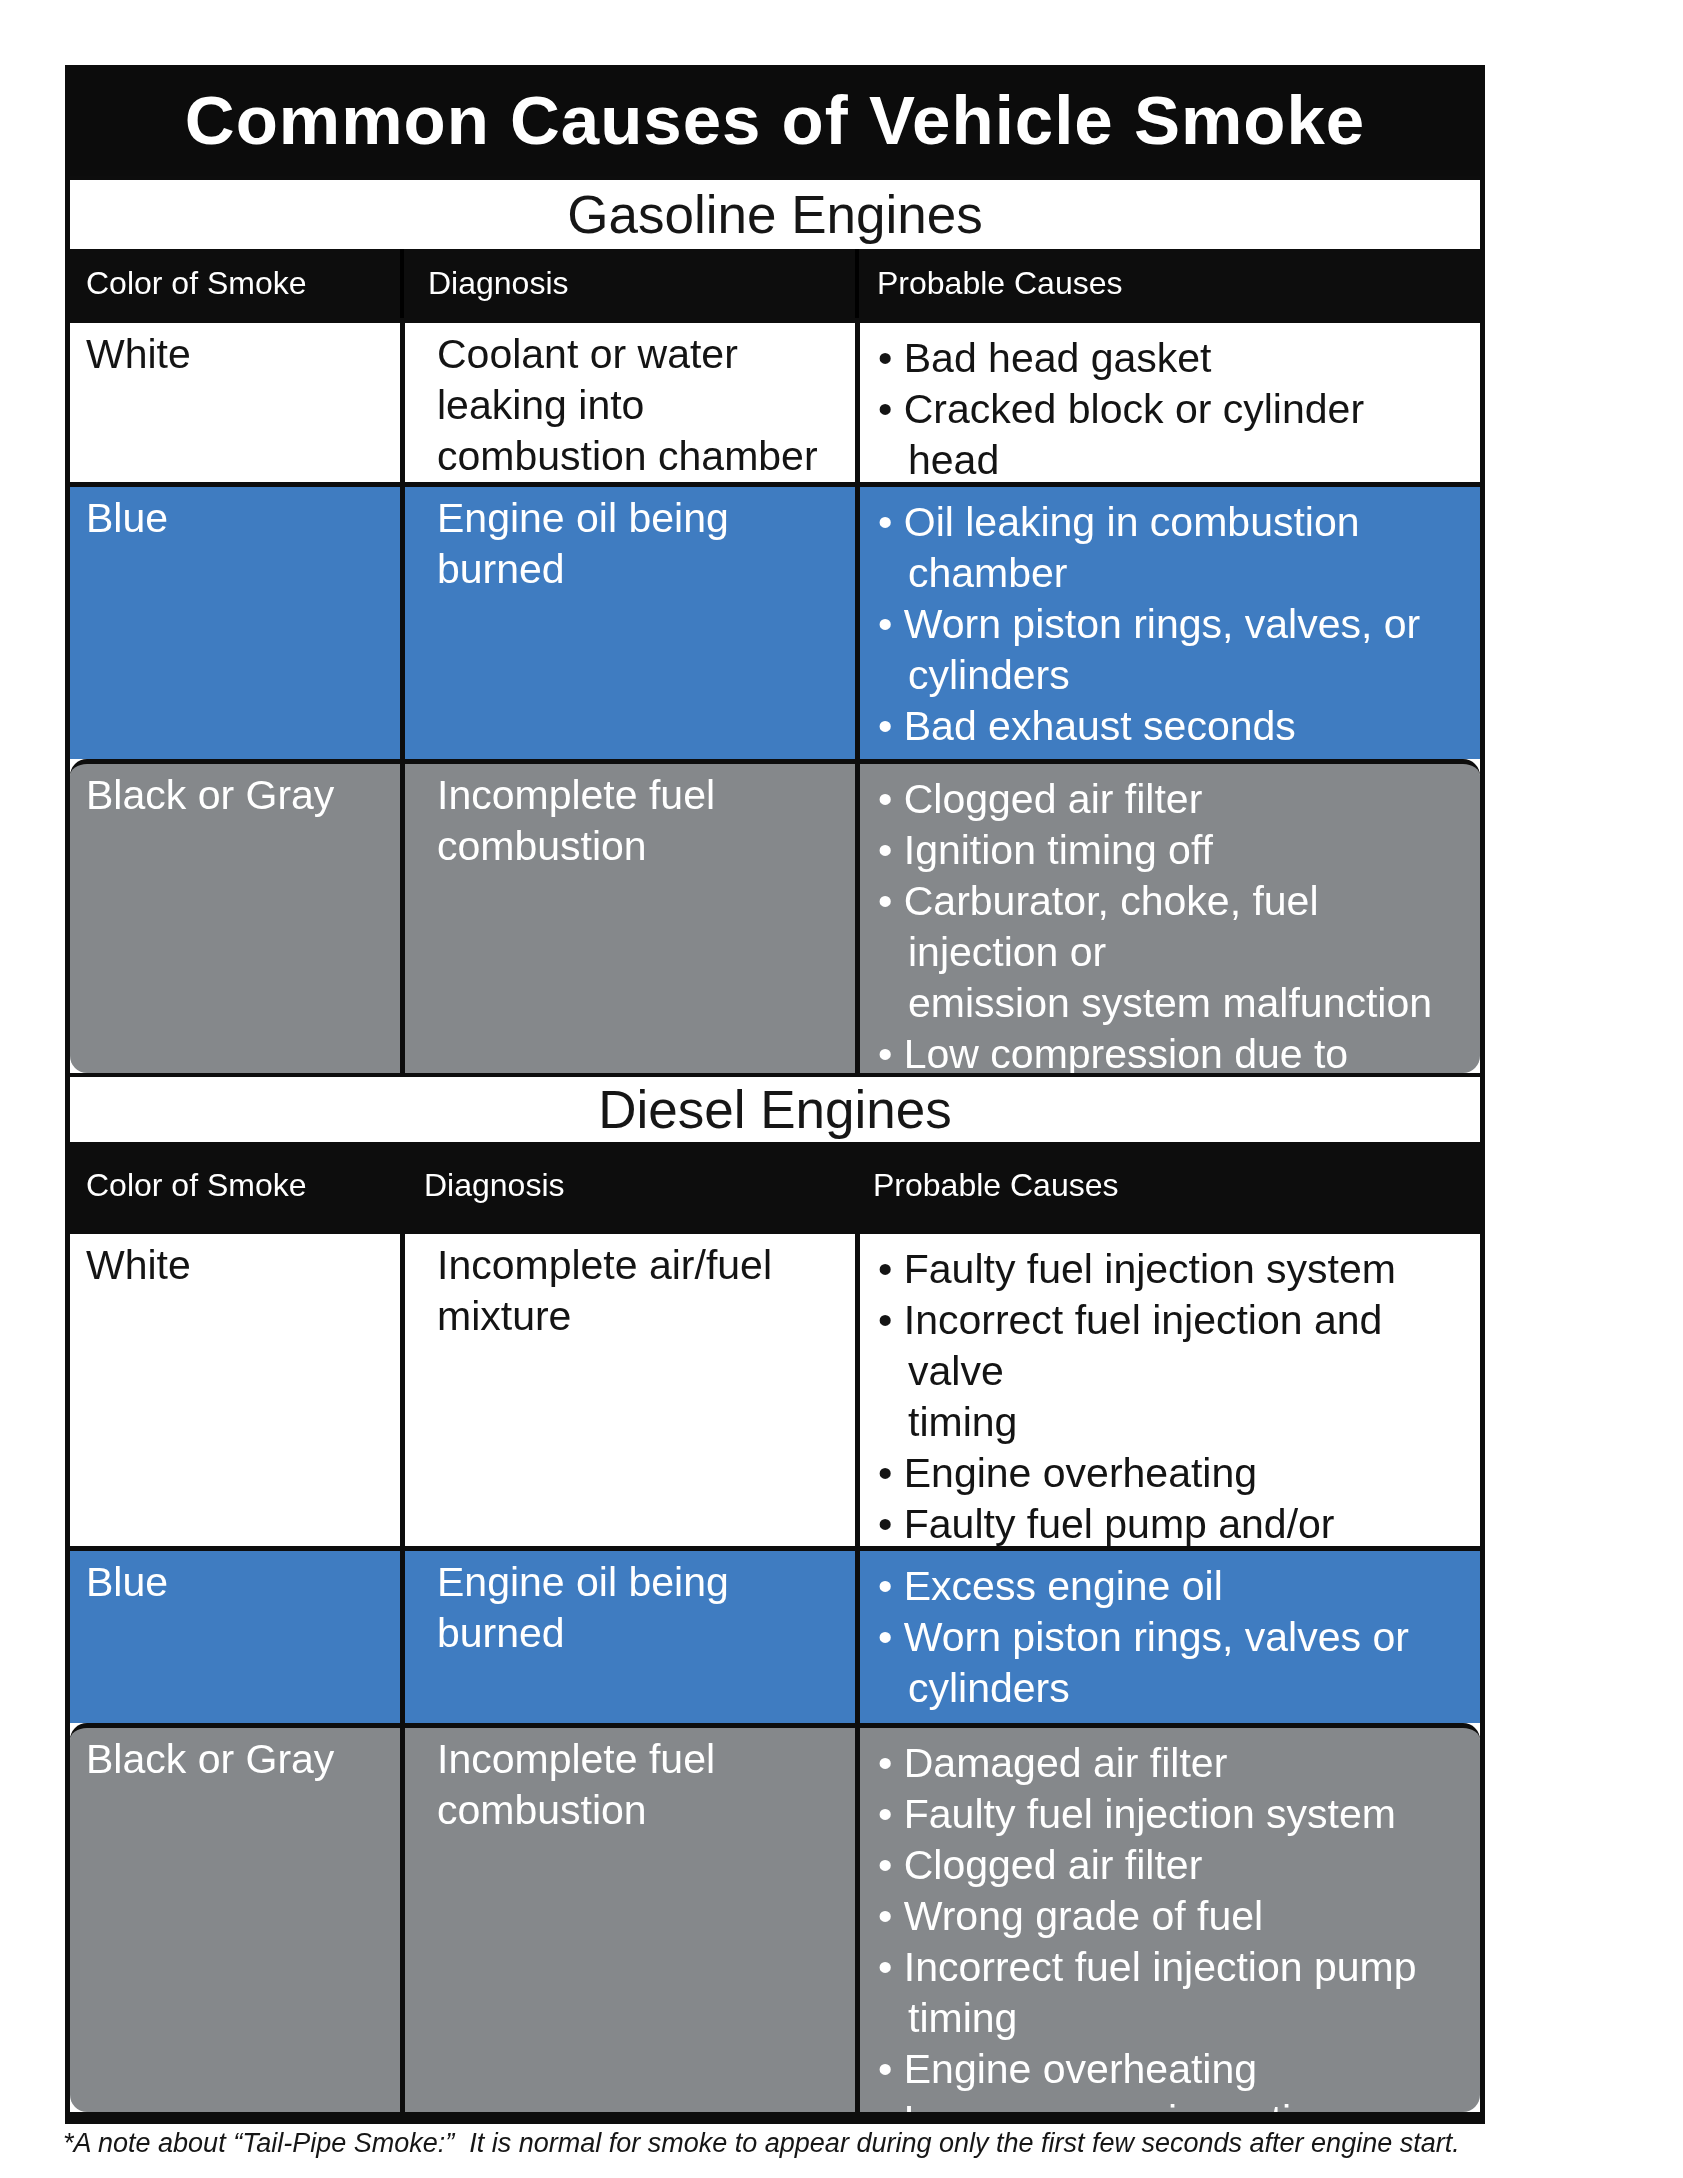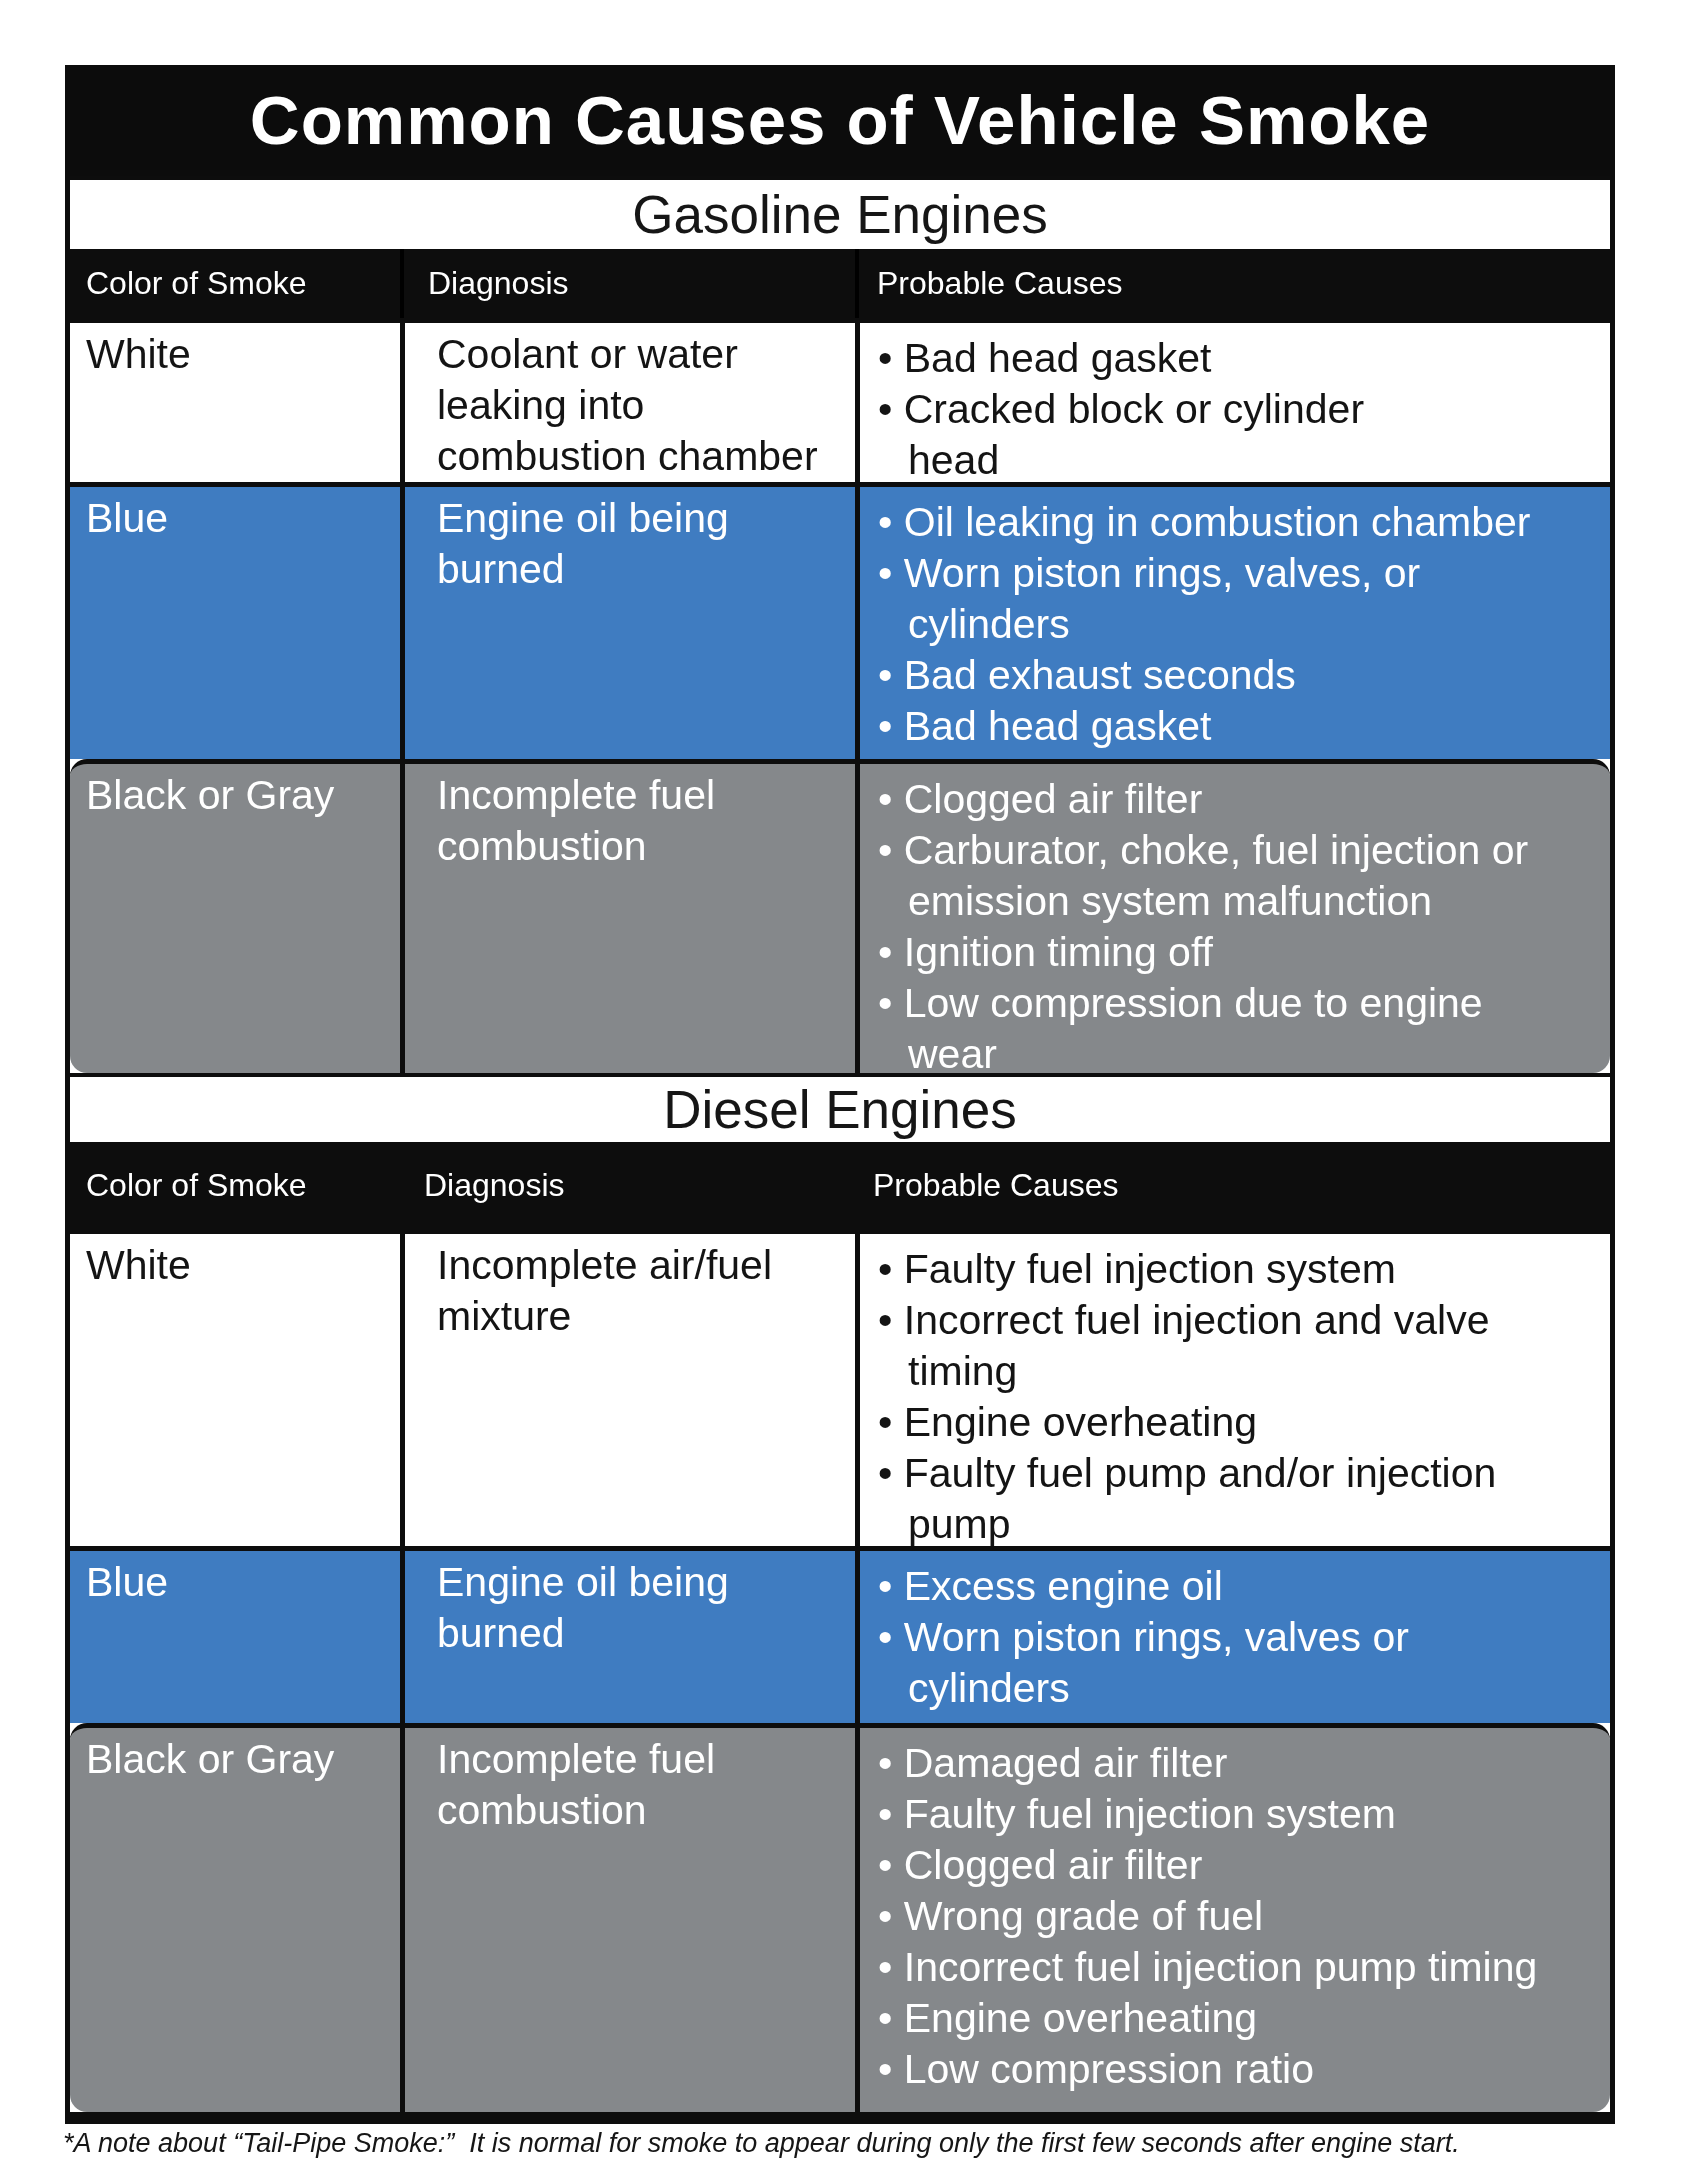--- a/index.html
+++ b/index.html
@@ -2,21 +2,21 @@
 <html style="--blue-row: #3f7cc1; --gray-row: #85888b; --header-bg: #0d0d0d; --title-bg: #0c0c0c;"><head>
 <meta charset="utf-8">
 <style>
   html,body{margin:0;padding:0;}
   body{
     width:1683px;height:2178px;background:#ffffff;position:relative;
     font-family:"Liberation Sans","DejaVu Sans",sans-serif;
     -webkit-font-smoothing:antialiased;
   }
   .doc-table{
-    position:absolute;left:65px;top:65px;width:1550px;
+    position:absolute;left:65px;top:65px;width:1420px;
     box-sizing:border-box;
     border-left:5px solid #0d0d0d;border-right:5px solid #0d0d0d;border-bottom:12px solid #0d0d0d;
     background:#ffffff;
   }
   .title-bar{
     height:111px;background:var(--title-bg,#0d0d0d);color:#ffffff;
     font-size:69px;font-weight:bold;letter-spacing:1px;
     display:flex;align-items:center;justify-content:center;
     overflow:hidden;box-sizing:border-box;
   }
@@ -98,23 +98,23 @@
           </ul>
         </div>
       </div>
       <div class="row gray" style="height: 314px;">
         <div class="cell color">Black or Gray</div>
         <div class="cell diag">Incomplete fuel
 combustion</div>
         <div class="cell causes">
           <ul class="causes-list">
             <li>Clogged air filter</li>
+            <li>Ignition timing off</li>
             <li>Carburator, choke, fuel injection or
 emission system malfunction</li>
-            <li>Ignition timing off</li>
             <li>Low compression due to engine
 wear</li>
           </ul>
         </div>
       </div>
       <div class="band" style="height: 69px;">Diesel Engines</div>
       <div class="hdr" style="height: 87px;">
         <div class="hc hc1">Color of Smoke</div>
         <div class="hc hc2">Diagnosis</div>
         <div class="hc hc3">Probable Causes</div>

